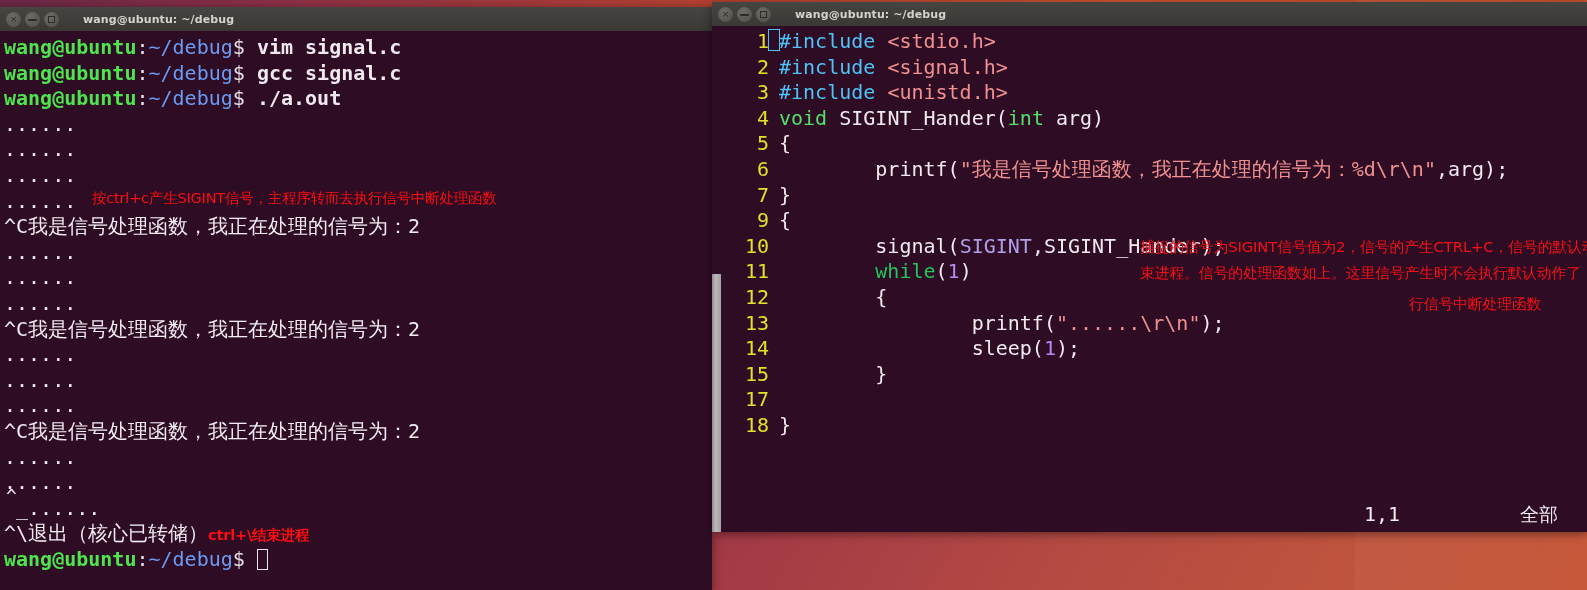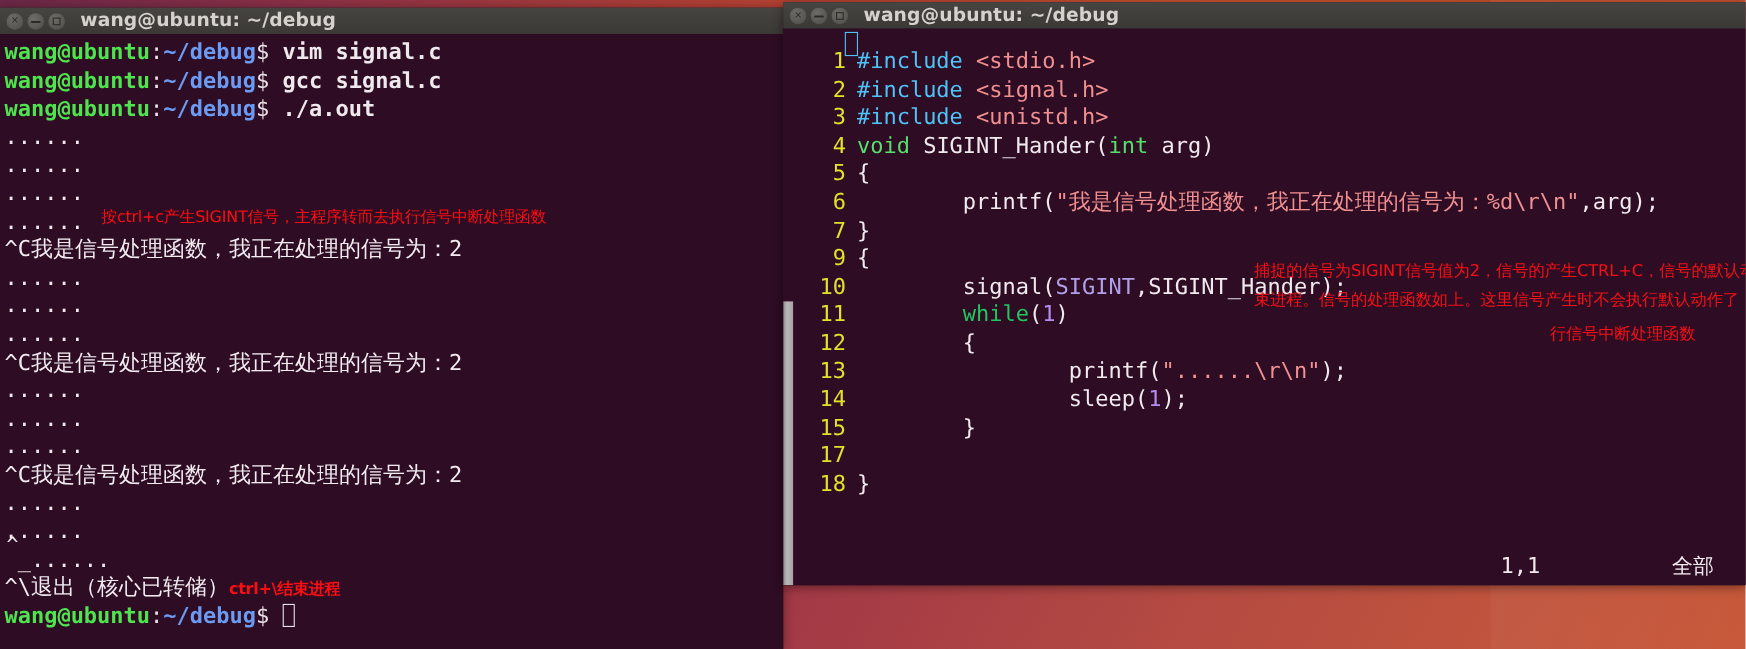--- a/index.html
+++ b/index.html
@@ -68,23 +68,23 @@
   .wbtn .bar {
     position: absolute; left: 3px; right: 3px; top: 7px;
     height: 2px; background: #2c2b28; border-radius: 1px;
   }
   .wbtn .sq {
     position: absolute; left: 4px; top: 4px;
     width: 7px; height: 7px;
     border: 1.6px solid #2c2b28;
   }
   .wtitle {
-    margin-left: 14px;
-    font-family: "DejaVu Sans", sans-serif;
-    font-size: 17px;
+    margin-left: 24px;
+    font-family: "DejaVu Sans", sans-serif;
+    font-size: 11px;
     font-weight: bold;
     color: #d5d2cd;
     letter-spacing: 0.1px;
     white-space: nowrap;
     text-align: center;
   }
 
   
   .termbody {
     background: #2e0c24;
@@ -102,21 +102,21 @@
   .tline {
     height: 25.6px;
     line-height: 25.6px;
     font-size: 20px;
     white-space: pre;
     color: #e6dfe4;
     position: relative;
   }
   .c-user   { color: #4ee44e; font-weight: bold; }
   .c-colon  { color: #e6dfe4; }
-  .c-path   { color: #6b9bf2; font-weight: bold; }
+  .c-path   { color: #6b9bf2; font-weight: normal; }
   .c-dollar { color: #e6dfe4; }
   .c-cmd    { color: #efe9ee; font-weight: bold; }
   .c-dots   { color: #efe9ee; }
   .c-cn     { color: #f2ecf1; margin-top: 12px; }
   .ann {
     color: #fb0d12;
     font-family: "DejaVu Sans", sans-serif;
     font-size: 14.5px;
     font-weight: bold;
     letter-spacing: -0.2px;
@@ -147,21 +147,21 @@
     padding: 0;
   }
   #vim-scrollbar {
     position: absolute;
     left: 0px; top: 248px;
     width: 9px; height: 258px;
     background: linear-gradient(90deg,#8f8b8d 0%,#bcb8ba 40%,#a5a1a3 100%);
   }
   #vim-lines {
     position: absolute;
-    left: 11px; top: 17px;
+    left: 11px; top: 3px;
     width: 864px;
   }
   .vline {
     height: 25.6px;
     line-height: 25.6px;
     font-size: 20px;
     font-family: "DejaVu Sans Mono", monospace;
     white-space: pre;
     color: #f0eaef;
     position: relative;

